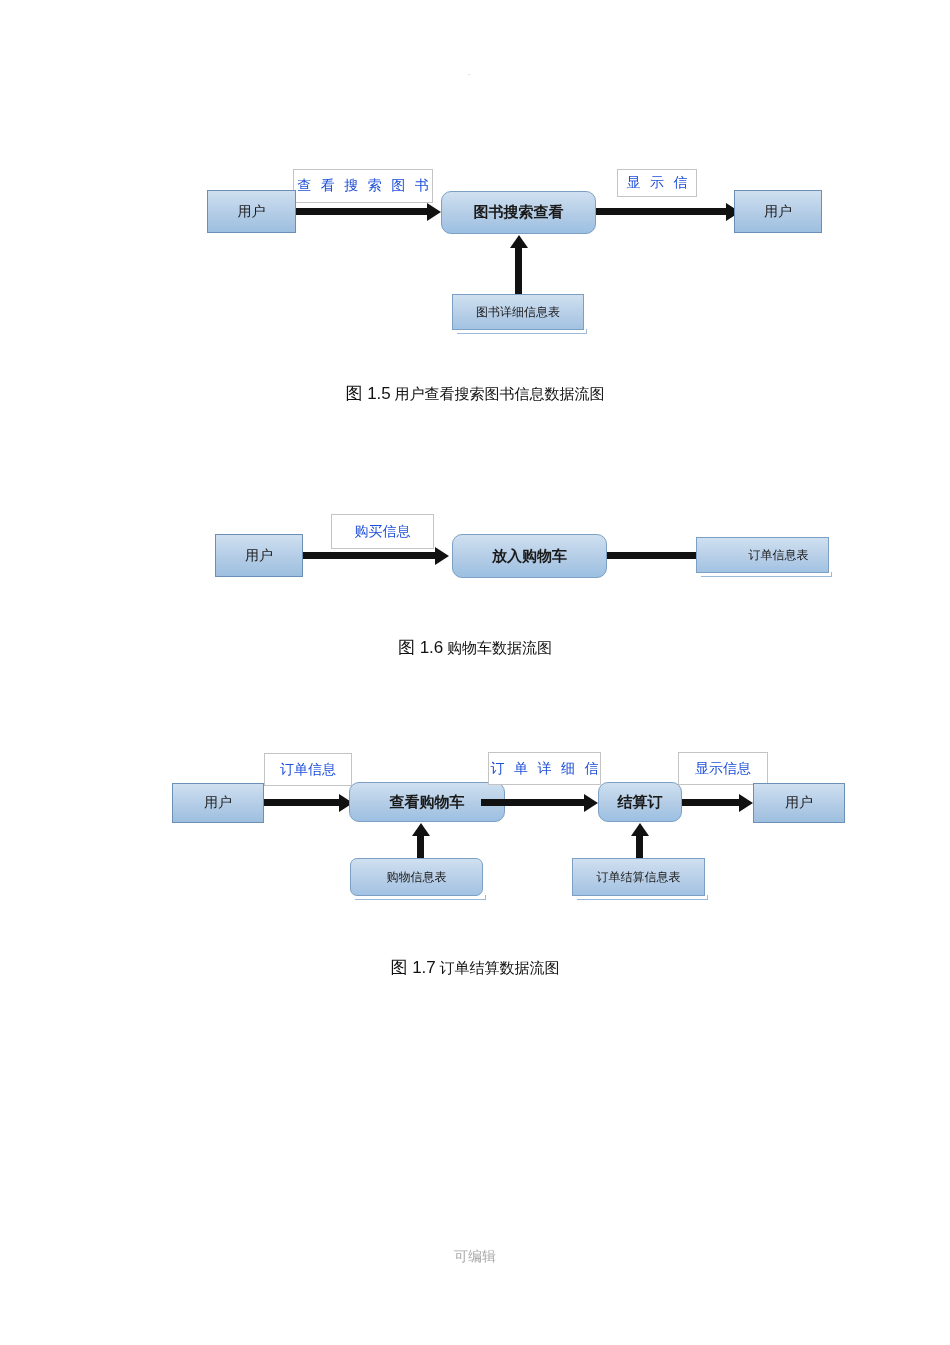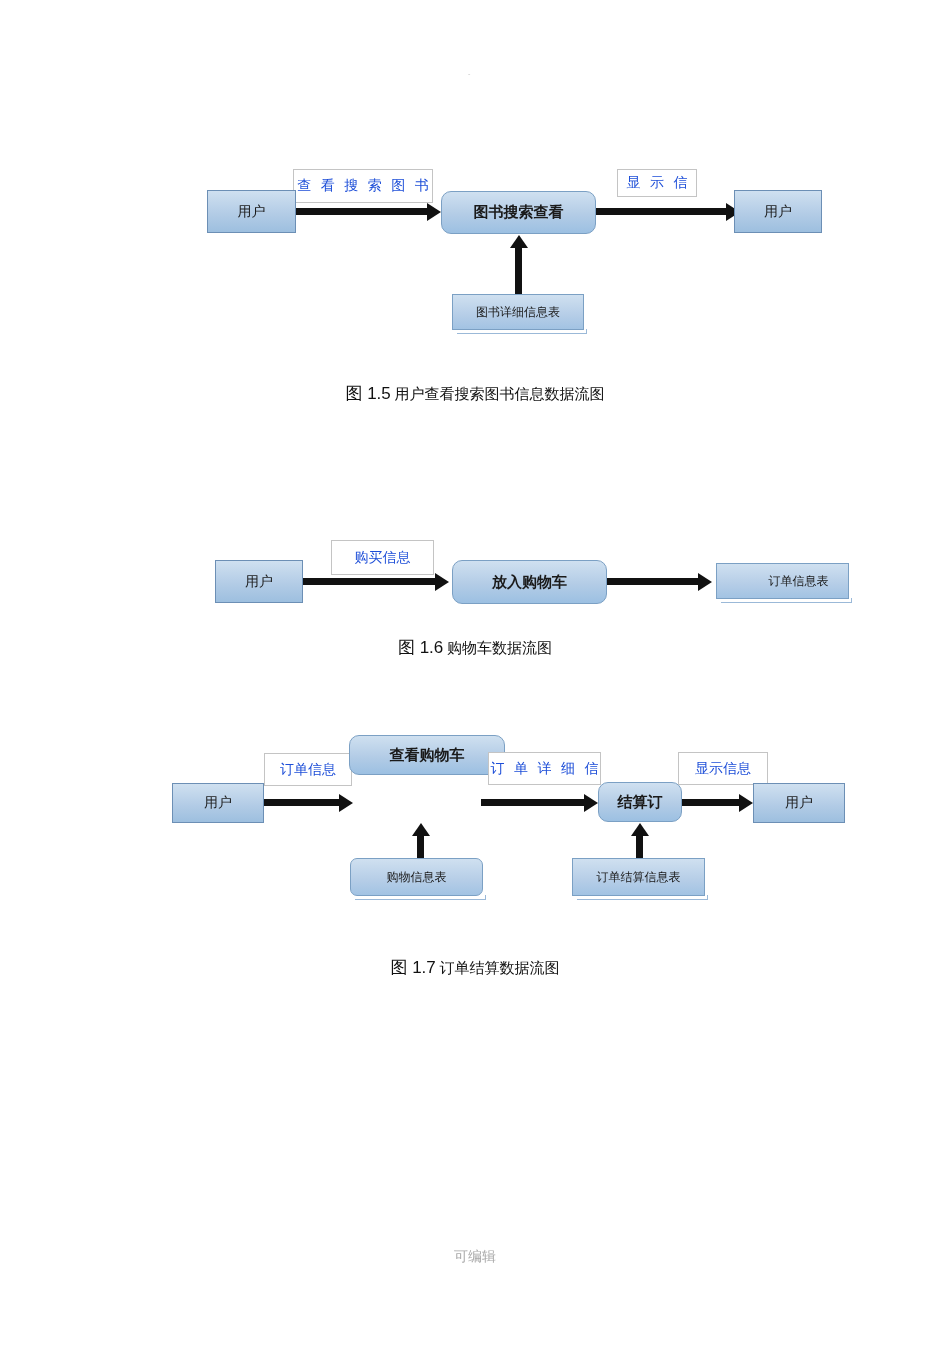--- a/index.html
+++ b/index.html
@@ -184,49 +184,49 @@
     <div class="arrow-v-up" style="left:515px; top:247px; height:49px;"></div>
 
     <div class="node store" style="left:452px; top:294px; width:132px; height:36px;">图书详细信息表</div>
   </div>
 
   <div class="caption" style="top:382px;">
     <span class="cap-num">图 1.5</span>
     <span>用户查看搜索图书信息数据流图</span>
   </div>
 
-  <div class="diagram" style="left:0; top:0; width:802px; height:660px;margin-top:26px;">
+  <div class="diagram" style="left:0; top:0; width:802px; height:660px;">
 
     <div class="flow-label" style="left:331px; top:514px; width:103px; height:35px;">购买信息</div>
 
     <div class="node entity" style="left:215px; top:534px; width:88px; height:43px;">用户</div>
 
     <div class="arrow-h" style="left:303px; top:552px; width:133px;"></div>
 
     <div class="node process" style="left:452px; top:534px; width:155px; height:44px;">放入购物车</div>
 
     <div class="arrow-h" style="left:607px; top:552px; width:92px;"></div>
 
-    <div class="node store" style="left:716px; top:537px; width:133px; height:36px;padding-left:32px;">订单信息表</div>
+    <div class="node store" style="left:696px; top:537px; width:133px; height:36px;padding-left:32px;">订单信息表</div>
   </div>
 
   <div class="caption" style="top:636px;">
     <span class="cap-num">图 1.6</span>
     <span>购物车数据流图</span>
   </div>
 
   <div class="diagram" style="left:0; top:0; width:950px; height:990px;">
 
     <div class="flow-label" style="left:264px; top:753px; width:88px; height:33px;">订单信息</div>
 
     <div class="node entity" style="left:172px; top:783px; width:92px; height:40px;">用户</div>
 
     <div class="arrow-h" style="left:264px; top:799px; width:76px;"></div>
 
-    <div class="node process" style="left:349px; top:735px; width:156px; height:40px;">查看购物车</div>
+    <div class="node process" style="left:349px; top:782px; width:156px; height:40px;">查看购物车</div>
 
     <div class="flow-label spaced" style="left:488px; top:752px; width:113px; height:33px;">订 单 详 细 信</div>
 
     <div class="arrow-h" style="left:481px; top:799px; width:104px;"></div>
 
     <div class="node process" style="left:598px; top:782px; width:84px; height:40px;">结算订</div>
 
     <div class="flow-label" style="left:678px; top:752px; width:90px; height:33px;">显示信息</div>
 
     <div class="arrow-h" style="left:682px; top:799px; width:58px;"></div>

